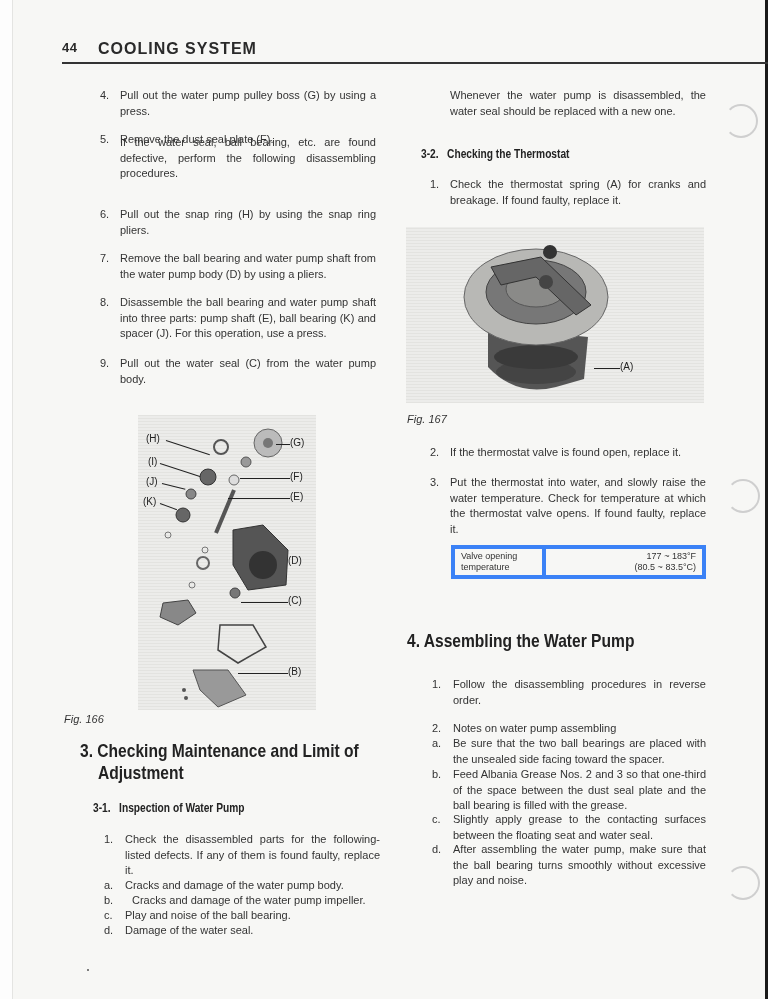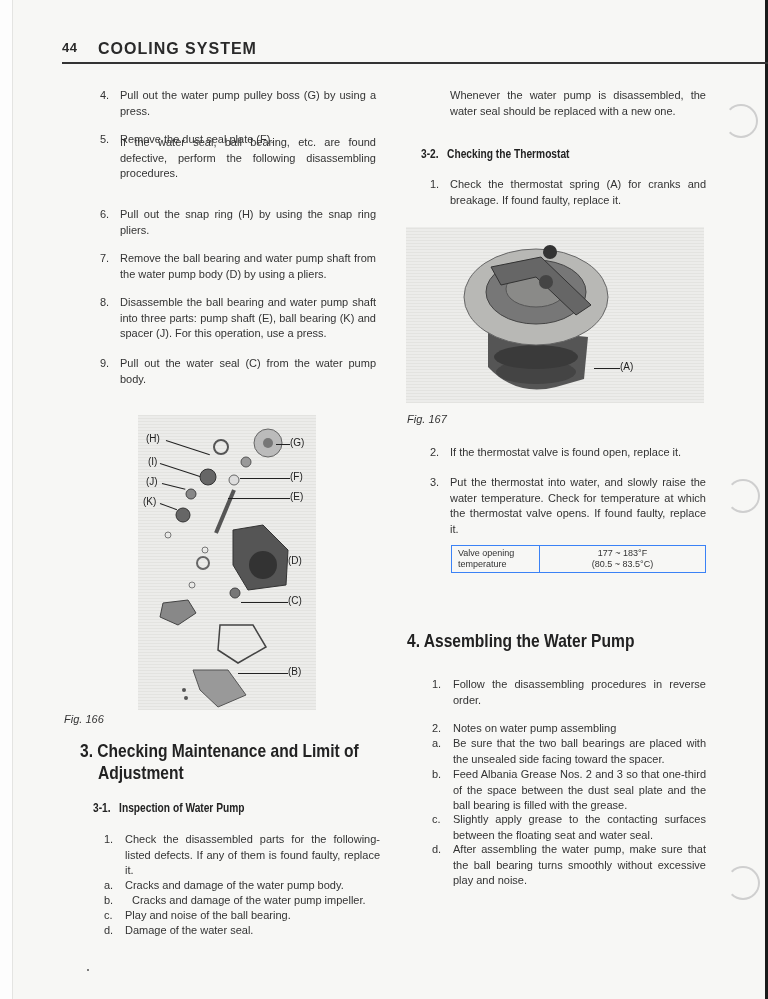--- a/index.html
+++ b/index.html
@@ -15,22 +15,22 @@
   .item { position:absolute; font-size:11px; line-height:15.5px; color:#333; }
   .item .num { position:absolute; left:0; top:0; }
   .item .txt { position:absolute; left:20px; top:0; text-align:justify; }
   .figcap { position:absolute; font-style:italic; font-size:11px; color:#333; }
   .h2 { position:absolute; font-family:"Liberation Sans", sans-serif; font-weight:bold; font-size:19px; line-height:22px; transform:scaleX(0.82); transform-origin:left top; color:#222; }
   .h3 { position:absolute; font-weight:bold; font-size:12px; transform:scaleX(0.85); transform-origin:left top; color:#222; }
   .fig { position:absolute; background:repeating-linear-gradient(0deg,#e3e3e0 0 1px,#ececea 1px 3px); }
   .fig-label { position:absolute; font-size:10px; color:#222; }
   .leader { position:absolute; height:1px; background:#222; }
   table.spec { position:absolute; left:451px; top:545px; width:255px; border-collapse:collapse; font-size:9px; color:#333; }
-  table.spec td { border:1px solid #3b82f6; padding:2px 6px; line-height:11px; vertical-align:middle; }
-  table.spec td.v { text-align:center; }
+  table.spec td { border:4px solid #3b82f6; padding:2px 6px; line-height:11px; vertical-align:middle; }
+  table.spec td.v { text-align:right; }
   .hole { position:absolute; width:30px; height:30px; border-radius:50%; border:2px solid #cfcfcf; border-left-color:transparent; }
   .speck { position:absolute; width:2px; height:2px; background:#555; border-radius:1px; }
 </style>
 </head>
 <body>
 
 <div class="edge-left"></div>
 <div class="edge-right"></div>
 
 <div class="header">

